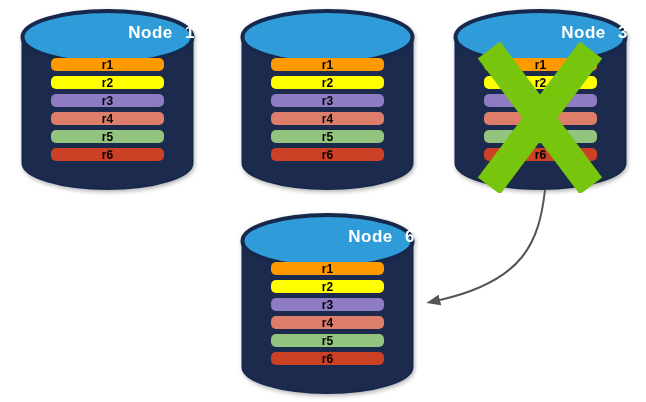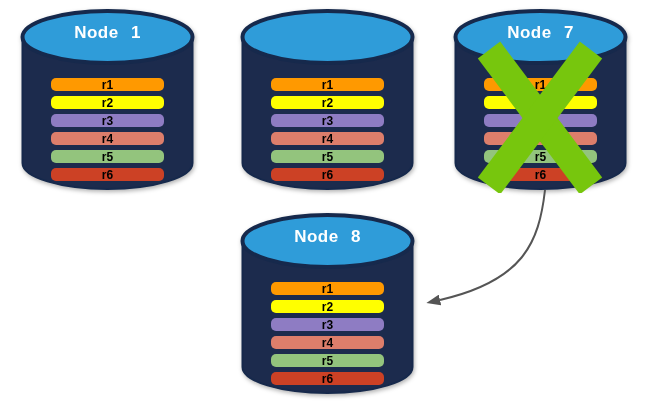--- a/index.html
+++ b/index.html
@@ -28,31 +28,31 @@
     position: absolute;
     left: 0; top: 0;
     width: 175px;
     height: 185px;
     filter: drop-shadow(1.5px 2px 2px rgba(0,0,0,0.30));
   }
   .node-title {
     position: absolute;
     left: 0; right: 0;
     top: 15px;
-    text-align: center;
+    text-align: right;
     color: var(--label-text, #fff);
     font-size: 17px;
     font-weight: bold;
     word-spacing: 7px;
     letter-spacing: 0.5px;
   }
   .bars {
     position: absolute;
     left: 31px;
-    top: 70px;
+    top: 50px;
     width: 113px;
     display: flex;
     flex-direction: column;
     gap: 5px;
   }
   .bar {
     height: 13px;
     border-radius: 5px;
     display: flex;
     align-items: center;
@@ -136,21 +136,21 @@
           <span>r6</span>
         </div>
       </div>
   </div>
 
   <div class="node n3">
     <svg class="cyl" viewBox="0 0 175 185">
       <path d="M2.5,29 L2.5,155 A85,26 0 0 0 172.5,155 L172.5,29 Z" fill="var(--cyl-body)" stroke="var(--cyl-outline)" stroke-width="2"></path>
       <ellipse cx="87.5" cy="29" rx="85" ry="26" fill="var(--cyl-top)" stroke="var(--cyl-outline)" stroke-width="4"></ellipse>
     </svg>
-    <div class="node-title">Node 7</div>
+    <div class="node-title">Node 3</div>
     <div class="bars">
         <div class="bar" style="background: rgb(255, 153, 0);">
           <span>r1</span>
         </div>
         <div class="bar" style="background: rgb(255, 255, 0);">
           <span>r2</span>
         </div>
         <div class="bar" style="background: rgb(142, 124, 195);">
           <span>r3</span>
         </div>
@@ -168,21 +168,21 @@
       <line x1="36" y1="42" x2="138" y2="178" stroke="var(--x-color)" stroke-width="28"></line>
       <line x1="138" y1="42" x2="36" y2="178" stroke="var(--x-color)" stroke-width="28"></line>
     </svg>
   </div>
 
   <div class="node n4">
     <svg class="cyl" viewBox="0 0 175 185">
       <path d="M2.5,29 L2.5,155 A85,26 0 0 0 172.5,155 L172.5,29 Z" fill="var(--cyl-body)" stroke="var(--cyl-outline)" stroke-width="2"></path>
       <ellipse cx="87.5" cy="29" rx="85" ry="26" fill="var(--cyl-top)" stroke="var(--cyl-outline)" stroke-width="4"></ellipse>
     </svg>
-    <div class="node-title">Node 8</div>
+    <div class="node-title">Node 6</div>
     <div class="bars">
         <div class="bar" style="background: rgb(255, 153, 0);">
           <span>r1</span>
         </div>
         <div class="bar" style="background: rgb(255, 255, 0);">
           <span>r2</span>
         </div>
         <div class="bar" style="background: rgb(142, 124, 195);">
           <span>r3</span>
         </div>

